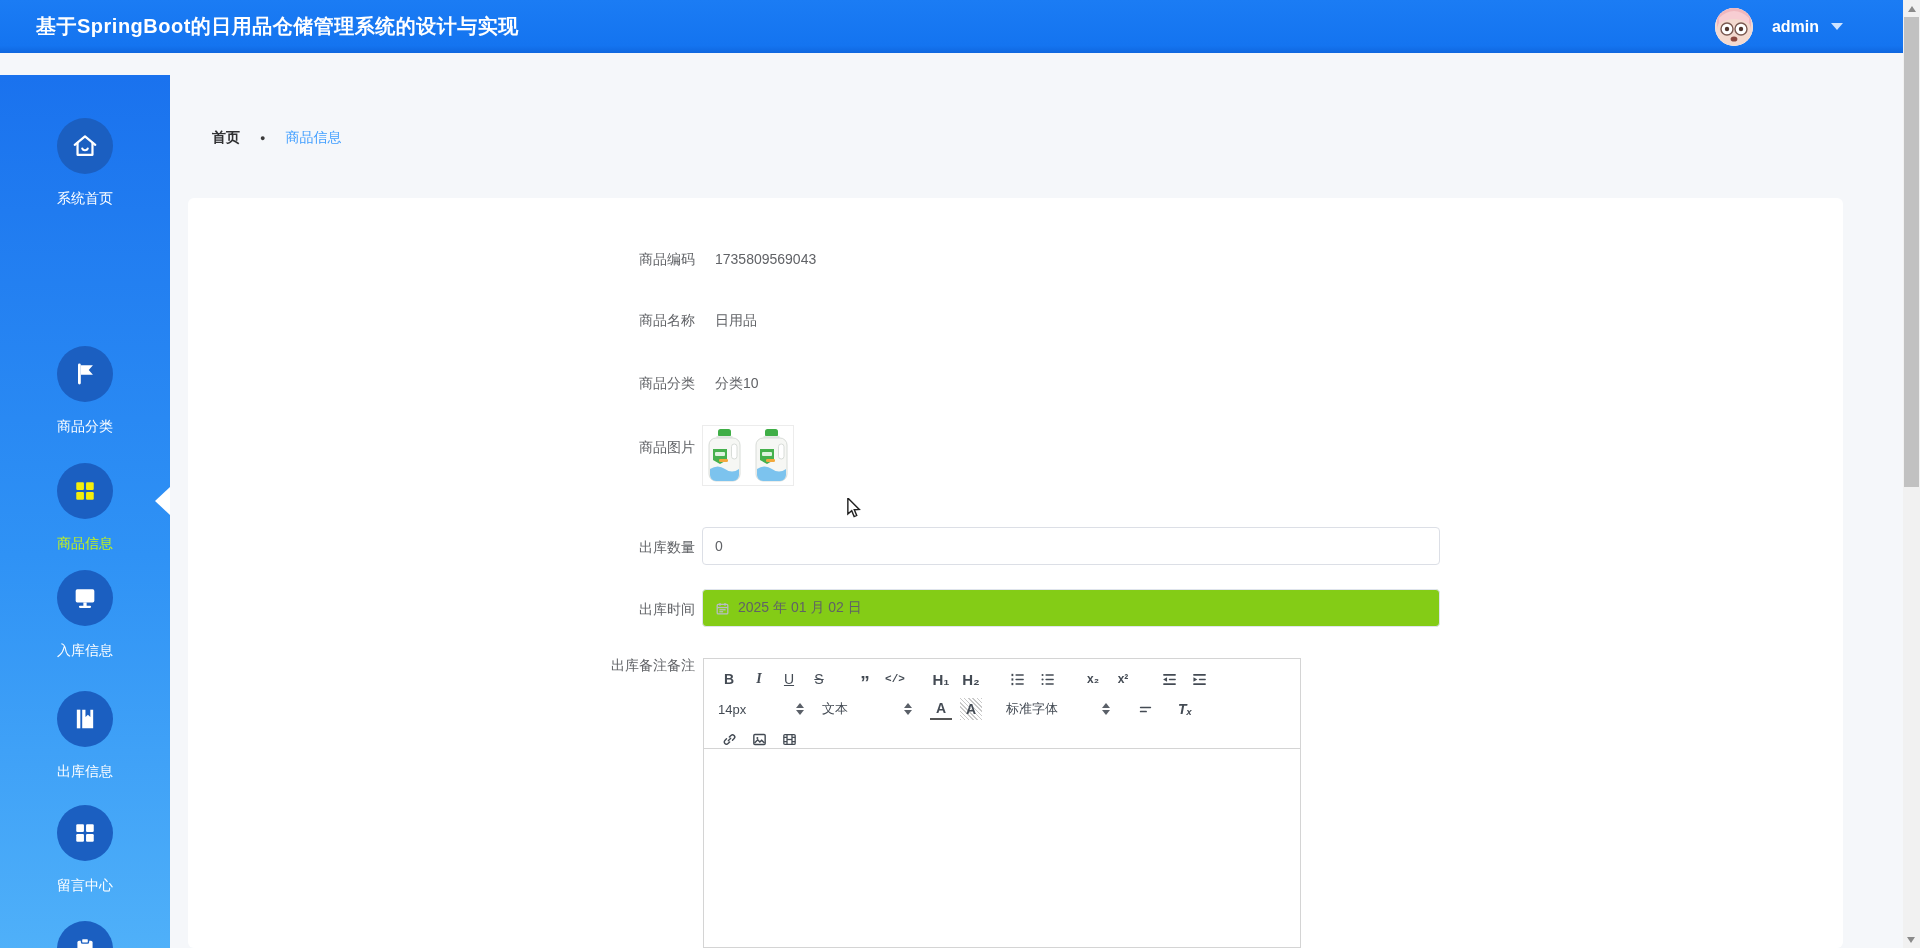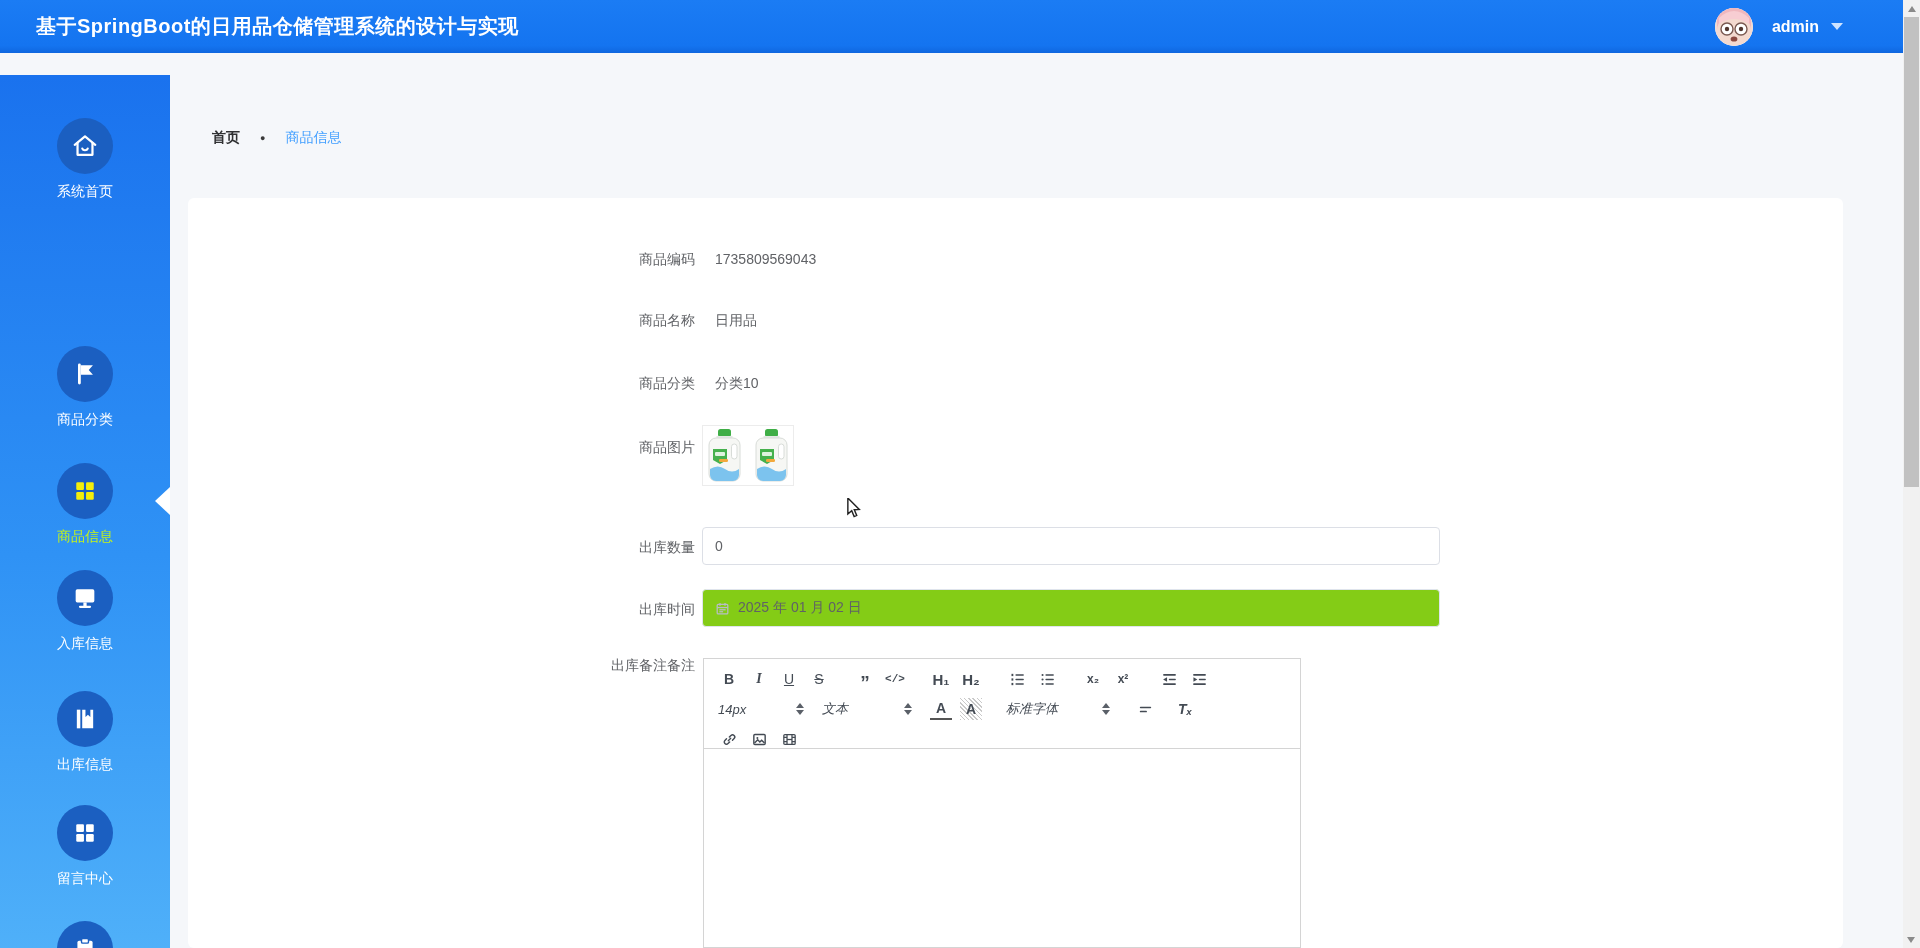--- a/index.html
+++ b/index.html
@@ -24,21 +24,21 @@
     position:absolute; top:75px; left:0; width:170px; height:873px;
     background:linear-gradient(180deg,#1a72ee 0%,#2f92f5 55%,#4fb0f9 100%);
     overflow:hidden; z-index:4;
   }
   .nav-item{ position:absolute; left:0; width:170px; text-align:center; cursor:pointer; }
   .icon-circle{
     width:56px; height:56px; border-radius:50%; background:#1b5fc1;
     margin:0 auto; display:flex; align-items:center; justify-content:center;
     color:#ffffff;
   }
-  .nav-label{ margin-top:9px; color:#ffffff; font-size:14px;font-family:Liberation Mono, monospace; }
+  .nav-label{ margin-top:16px; color:#ffffff; font-size:14px;font-family:Liberation Mono, monospace; }
   .nav-item.active .icon-circle{ color:#f2ee0a; }
   .nav-item.active .nav-label{ color:#c3f11c; }
   .active-arrow{
     position:absolute; right:0; top:412px; width:0; height:0;
     border-top:14px solid transparent; border-bottom:14px solid transparent;
     border-right:15px solid #ffffff;
   }
 
   
   .breadcrumb{ position:absolute; left:212px; top:129px; display:flex; align-items:center; font-size:14px; z-index:2;}
@@ -90,21 +90,21 @@
   .b-quote{ font-weight:bold; font-size:19px; line-height:10px; padding-top:8px;}
   .b-code{ font-family:"Liberation Mono", monospace; font-size:11px; font-weight:bold;}
   .b-h{ font-weight:bold; font-size:15px; }
   .b-x{ font-weight:bold; font-size:12px; }
   .b-colorA{ font-weight:bold; border-bottom:2px solid #555; line-height:15px; padding:0 2px;}
   .b-bgA{
     font-weight:bold; padding:1px 3px;
     background:repeating-linear-gradient(45deg,#c9c9c9 0 1px, transparent 1px 3px);
   }
   .b-clear{ font-style:italic; font-weight:bold; font-size:14px;}
-  .sel{ display:flex; align-items:center; justify-content:space-between; cursor:pointer; margin-right:18px;font-style:italic;}
+  .sel{ display:flex; align-items:center; justify-content:space-between; cursor:pointer; margin-right:18px;}
   .sel .sel-txt{ font-size:13px; color:#444b54; }
   .arrows{ display:flex; flex-direction:column; gap:2px; align-items:center;}
   .tri-up{ width:0;height:0;border-left:4px solid transparent;border-right:4px solid transparent;border-bottom:5px solid #5a6068;}
   .tri-dn{ width:0;height:0;border-left:4px solid transparent;border-right:4px solid transparent;border-top:5px solid #5a6068;}
   .t-svg{ display:flex; align-items:center; justify-content:center; }
 
   
   .scrollbar{ position:absolute; right:0; top:0; width:17px; height:948px; background:#f1f1f1; z-index:10;}
   .sb-btn{ height:17px; display:flex; align-items:center; justify-content:center; cursor:pointer;}
   .sb-tri-up{ width:0;height:0;border-left:4px solid transparent;border-right:4px solid transparent;border-bottom:6px solid #8a8a8a;}

